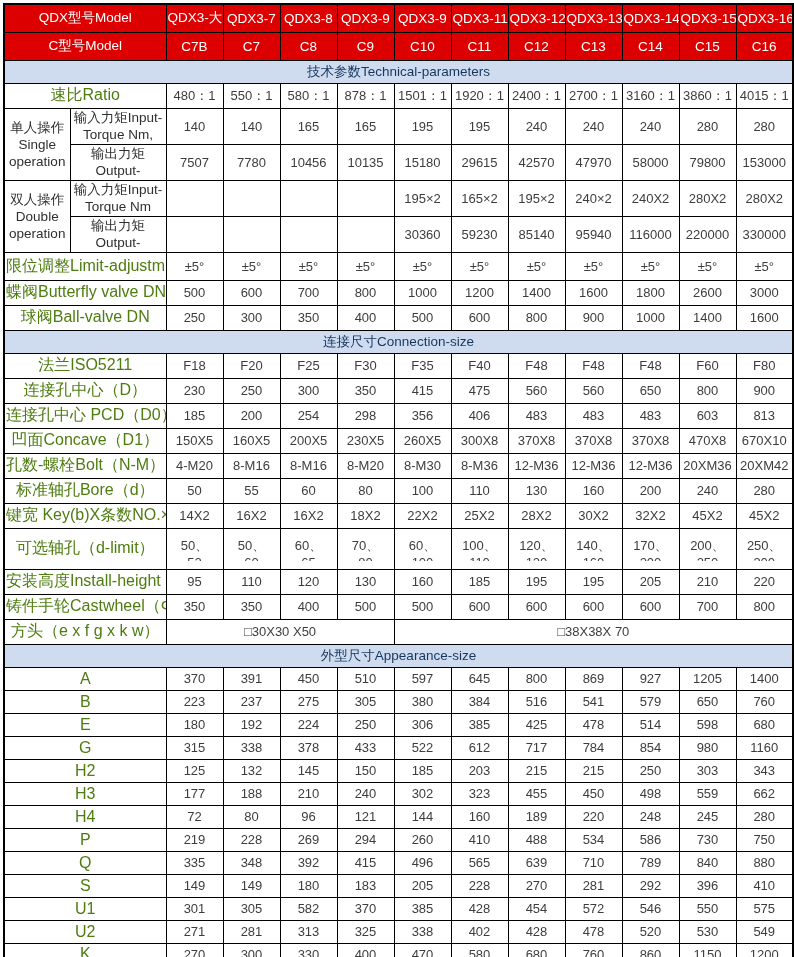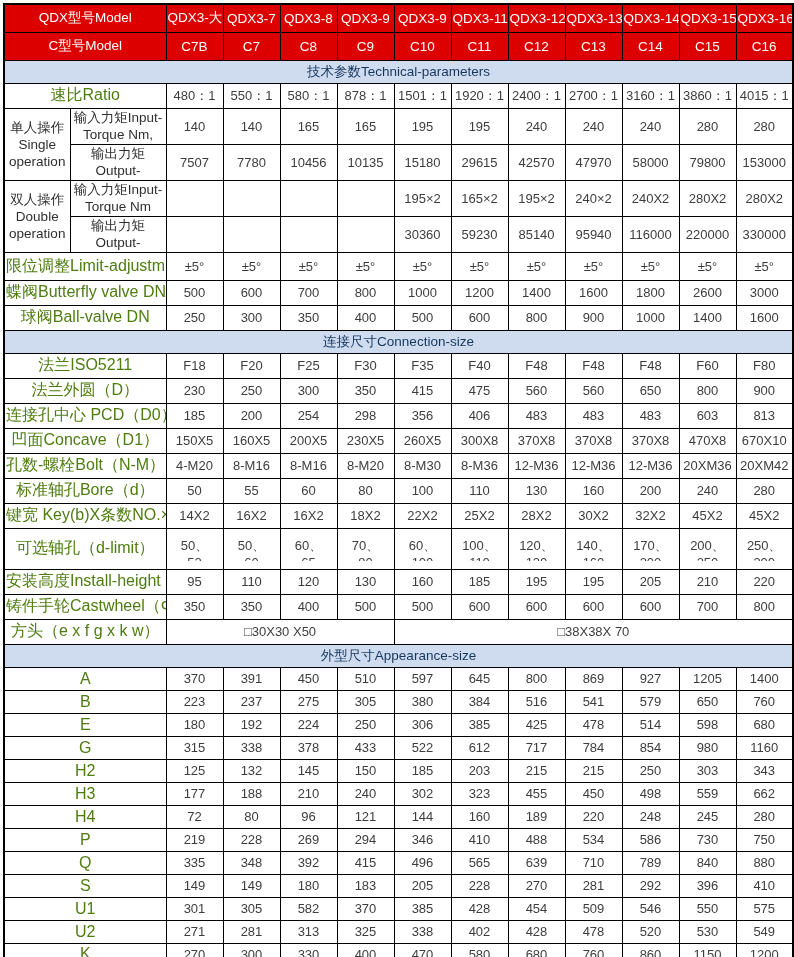--- a/index.html
+++ b/index.html
@@ -236,21 +236,21 @@
         <td data-name="value-cell">F30</td>
         <td data-name="value-cell">F35</td>
         <td data-name="value-cell">F40</td>
         <td data-name="value-cell">F48</td>
         <td data-name="value-cell">F48</td>
         <td data-name="value-cell">F48</td>
         <td data-name="value-cell">F60</td>
         <td data-name="value-cell">F80</td>
       </tr>
       <tr class="row" data-name="table-row">
-        <td data-name="row-label" class="rlabel" colspan="2">法兰外圆（D）</td>
+        <td data-name="row-label" class="rlabel" colspan="2">连接孔中心（D）</td>
         <td data-name="value-cell">230</td>
         <td data-name="value-cell">250</td>
         <td data-name="value-cell">300</td>
         <td data-name="value-cell">350</td>
         <td data-name="value-cell">415</td>
         <td data-name="value-cell">475</td>
         <td data-name="value-cell">560</td>
         <td data-name="value-cell">560</td>
         <td data-name="value-cell">650</td>
         <td data-name="value-cell">800</td>
@@ -500,21 +500,21 @@
         <td data-name="value-cell">248</td>
         <td data-name="value-cell">245</td>
         <td data-name="value-cell">280</td>
       </tr>
       <tr class="app" data-name="table-row">
         <td data-name="row-label" class="rlabel" colspan="2">P</td>
         <td data-name="value-cell">219</td>
         <td data-name="value-cell">228</td>
         <td data-name="value-cell">269</td>
         <td data-name="value-cell">294</td>
-        <td data-name="value-cell">346</td>
+        <td data-name="value-cell">260</td>
         <td data-name="value-cell">410</td>
         <td data-name="value-cell">488</td>
         <td data-name="value-cell">534</td>
         <td data-name="value-cell">586</td>
         <td data-name="value-cell">730</td>
         <td data-name="value-cell">750</td>
       </tr>
       <tr class="app" data-name="table-row">
         <td data-name="row-label" class="rlabel" colspan="2">Q</td>
         <td data-name="value-cell">335</td>
@@ -545,21 +545,21 @@
       </tr>
       <tr class="app" data-name="table-row">
         <td data-name="row-label" class="rlabel" colspan="2">U1</td>
         <td data-name="value-cell">301</td>
         <td data-name="value-cell">305</td>
         <td data-name="value-cell">582</td>
         <td data-name="value-cell">370</td>
         <td data-name="value-cell">385</td>
         <td data-name="value-cell">428</td>
         <td data-name="value-cell">454</td>
-        <td data-name="value-cell">509</td>
+        <td data-name="value-cell">572</td>
         <td data-name="value-cell">546</td>
         <td data-name="value-cell">550</td>
         <td data-name="value-cell">575</td>
       </tr>
       <tr class="app" data-name="table-row">
         <td data-name="row-label" class="rlabel" colspan="2">U2</td>
         <td data-name="value-cell">271</td>
         <td data-name="value-cell">281</td>
         <td data-name="value-cell">313</td>
         <td data-name="value-cell">325</td>

